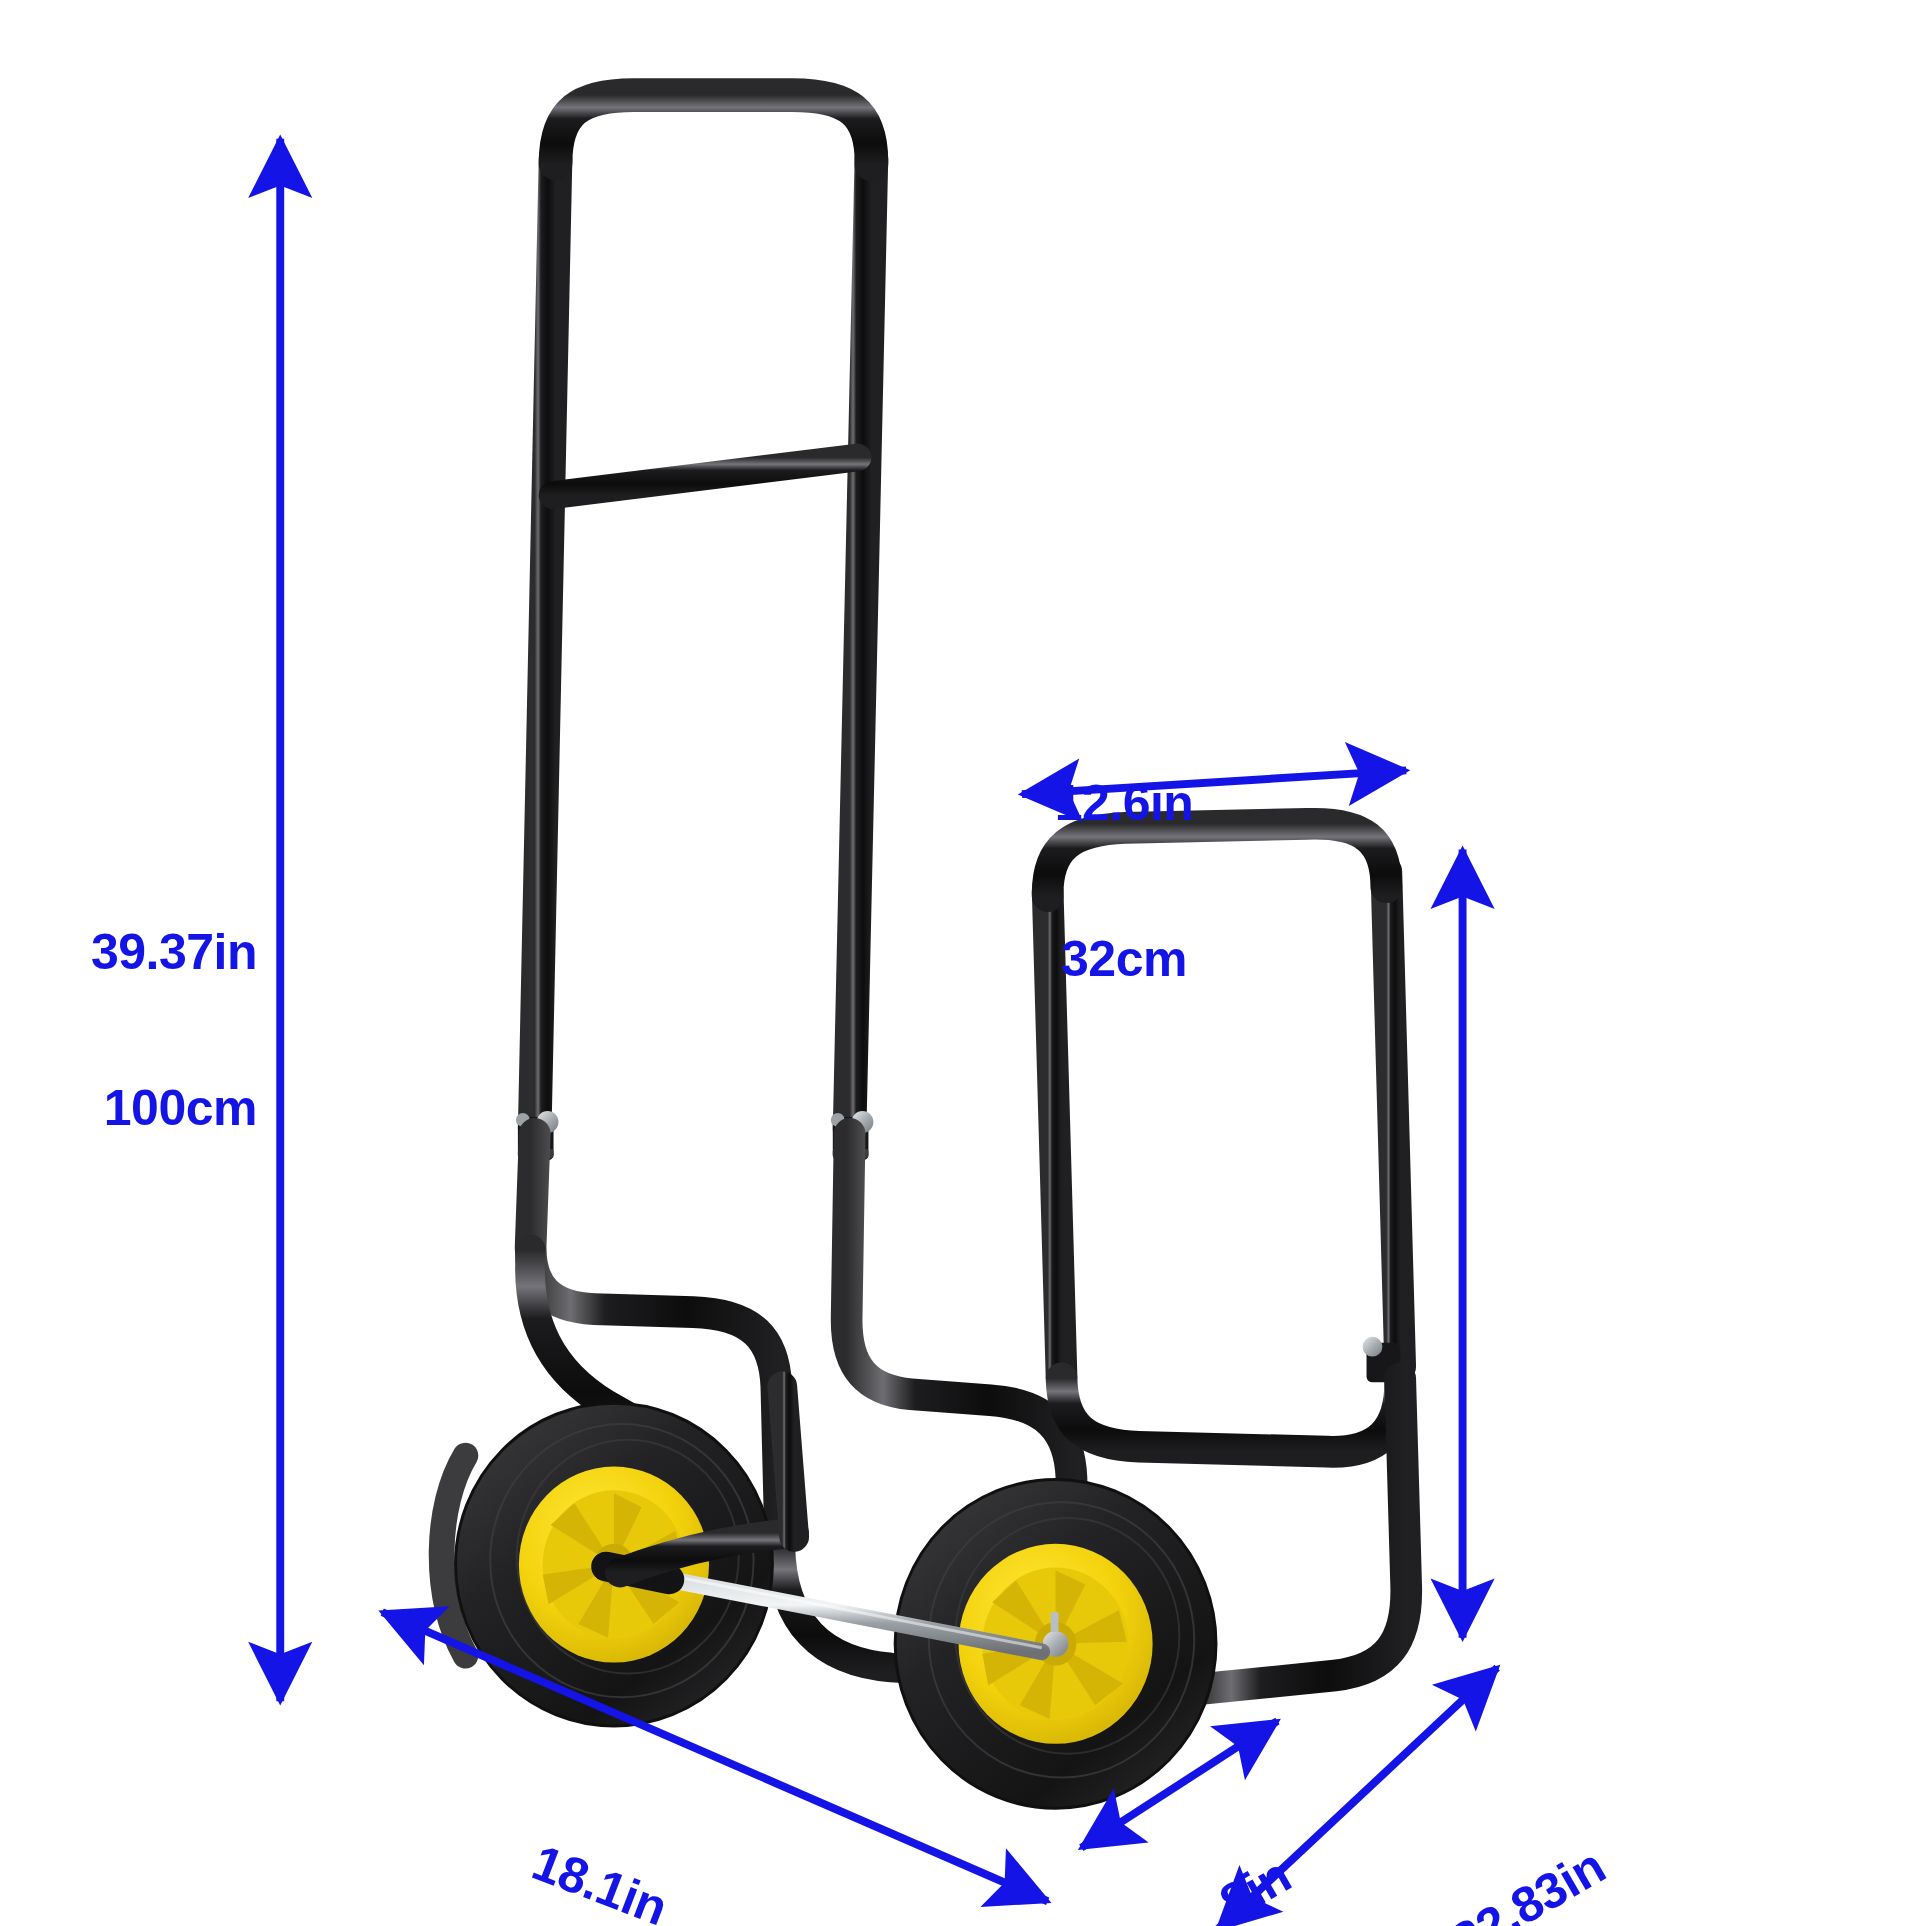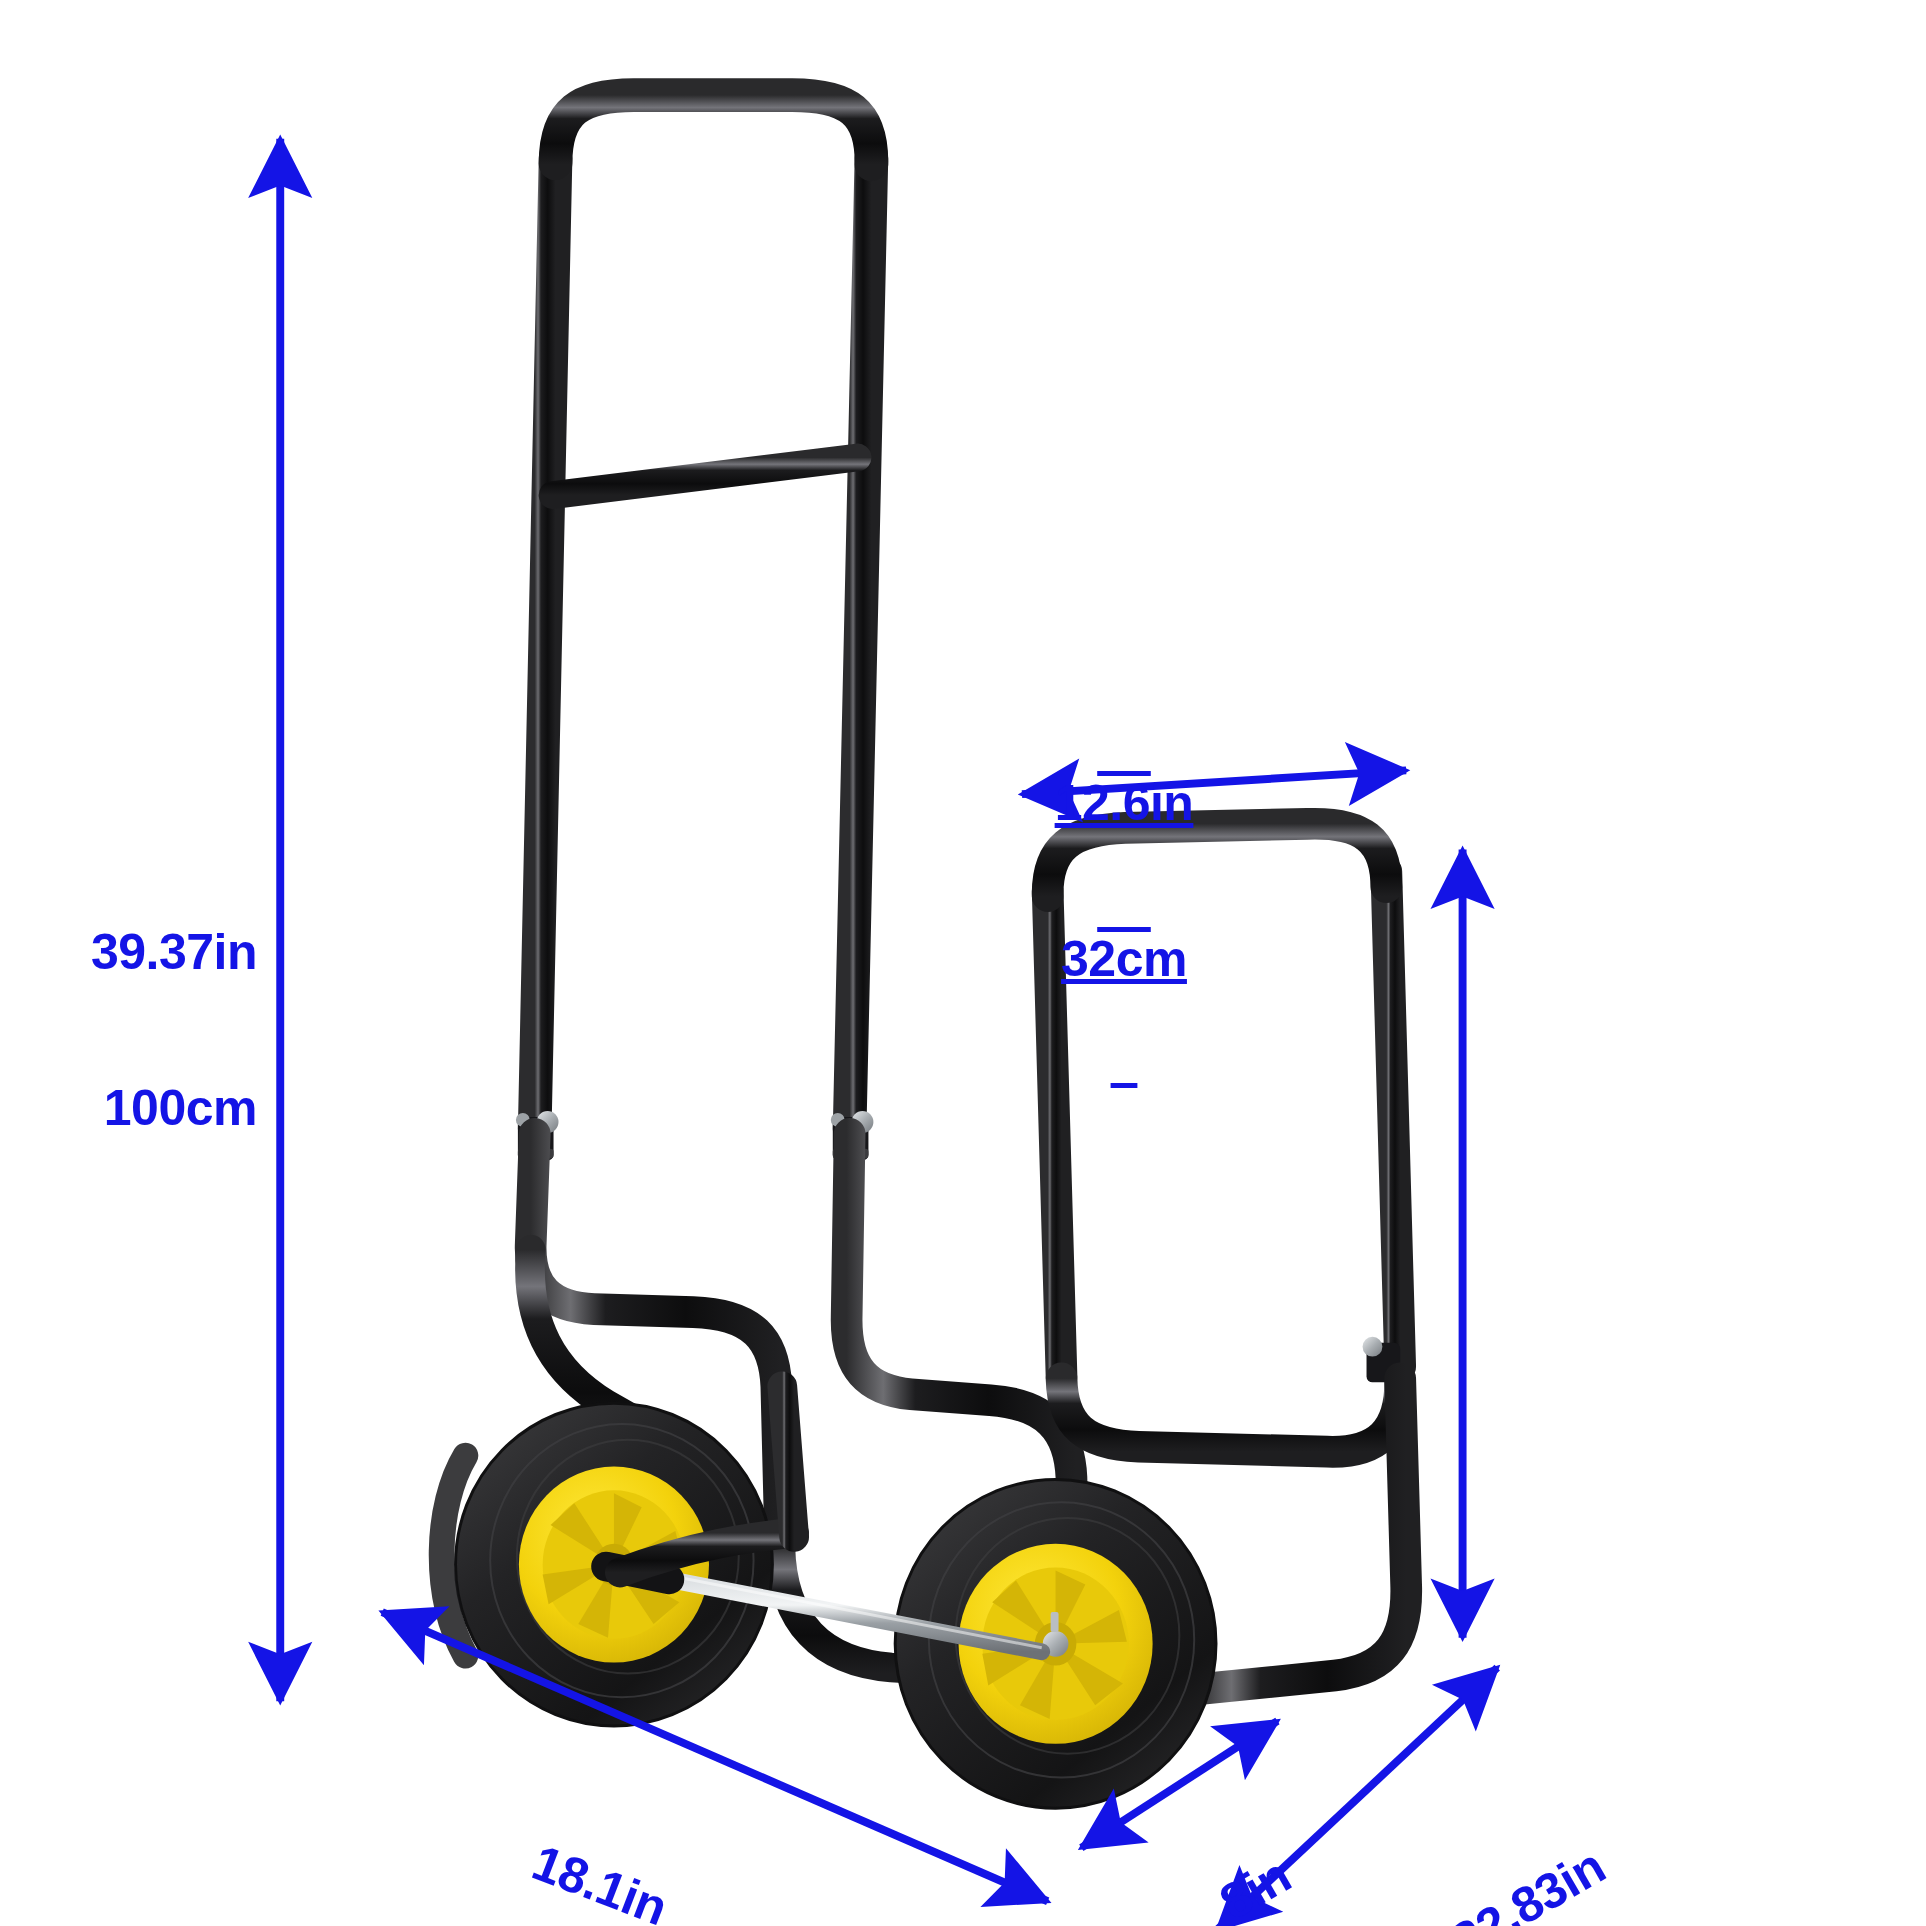--- a/index.html
+++ b/index.html
@@ -177,21 +177,21 @@
       <line x1="1092" y1="1866" x2="1290" y2="1738"></line>
       <line x1="1230" y1="1948" x2="1512" y2="1684"></line>
     </g>
   </svg>
 
   <div class="dimlabel ta-right" style="left:59px;top:822px;width:198px;text-align:right;">
     <div>39.37in</div>
     <div>100cm</div>
   </div>
 
-  <div class="dimlabel ta-center" style="left:1010px;top:673px;width:228px;text-decoration:underline;">
+  <div class="dimlabel ta-center" style="left:1010px;top:673px;width:228px;">
     <div>12.6in</div>
     <div>32cm</div>
   </div>
 
 
   <div class="dimlabel ta-center" style="left:540px;top:1723px;width:228px;transform:rotate(21deg);transform-origin:left top;">
     <div>18.1in</div>
     
   </div>
 

